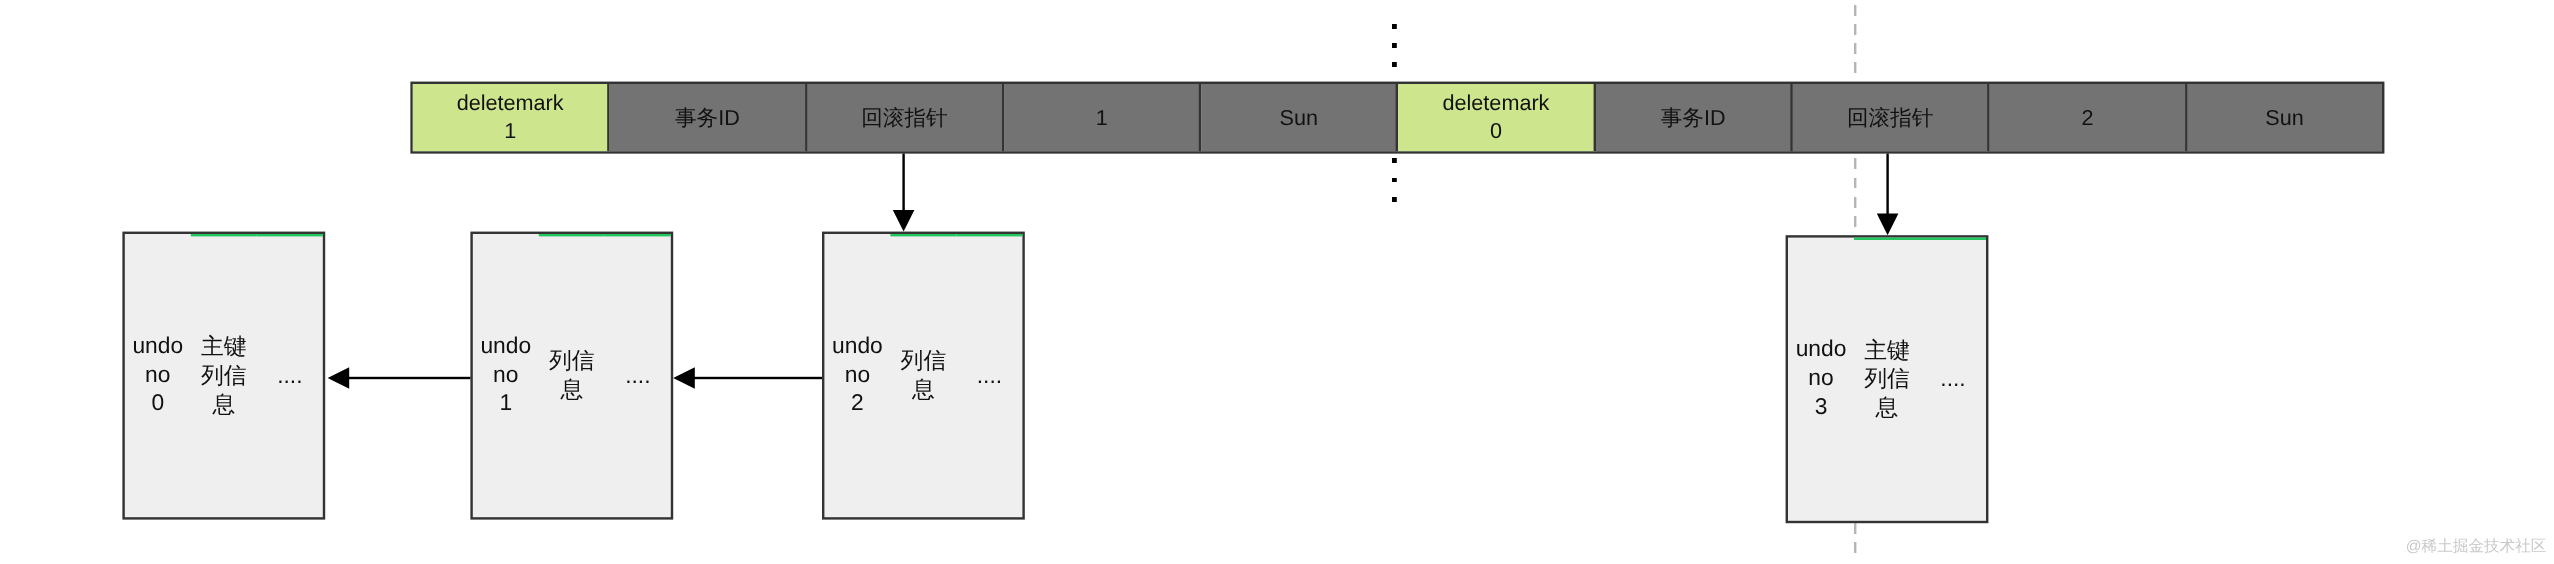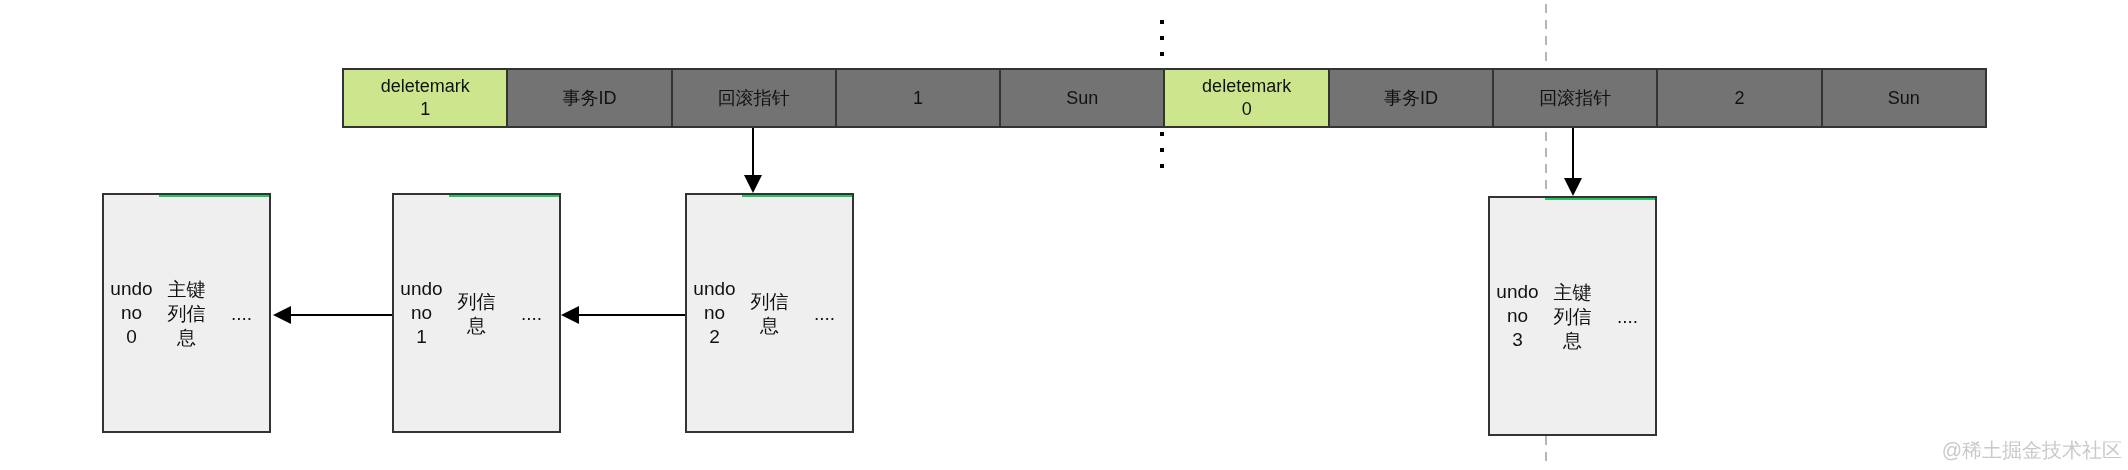--- a/index.html
+++ b/index.html
@@ -101,21 +101,21 @@
   #arr-left-1-line { left: 577px; top: 314px; width: 108px; }
   #arr-left-1-head { left: 561px; top: 306px; }
   
   #arr-left-2-line { left: 289px; top: 314px; width: 103px; }
   #arr-left-2-head { left: 273px; top: 306px; }
 
   
   .watermark {
     position: absolute;
     right: 6px; bottom: 6px;
-    font-size: 20px;
+    font-size: 13px;
     color: #c9c9c9;
     z-index: 2;
     margin-top: 36px;
   }
 
   .above { z-index: 1; }
 </style>
 </head>
 <body>
 

